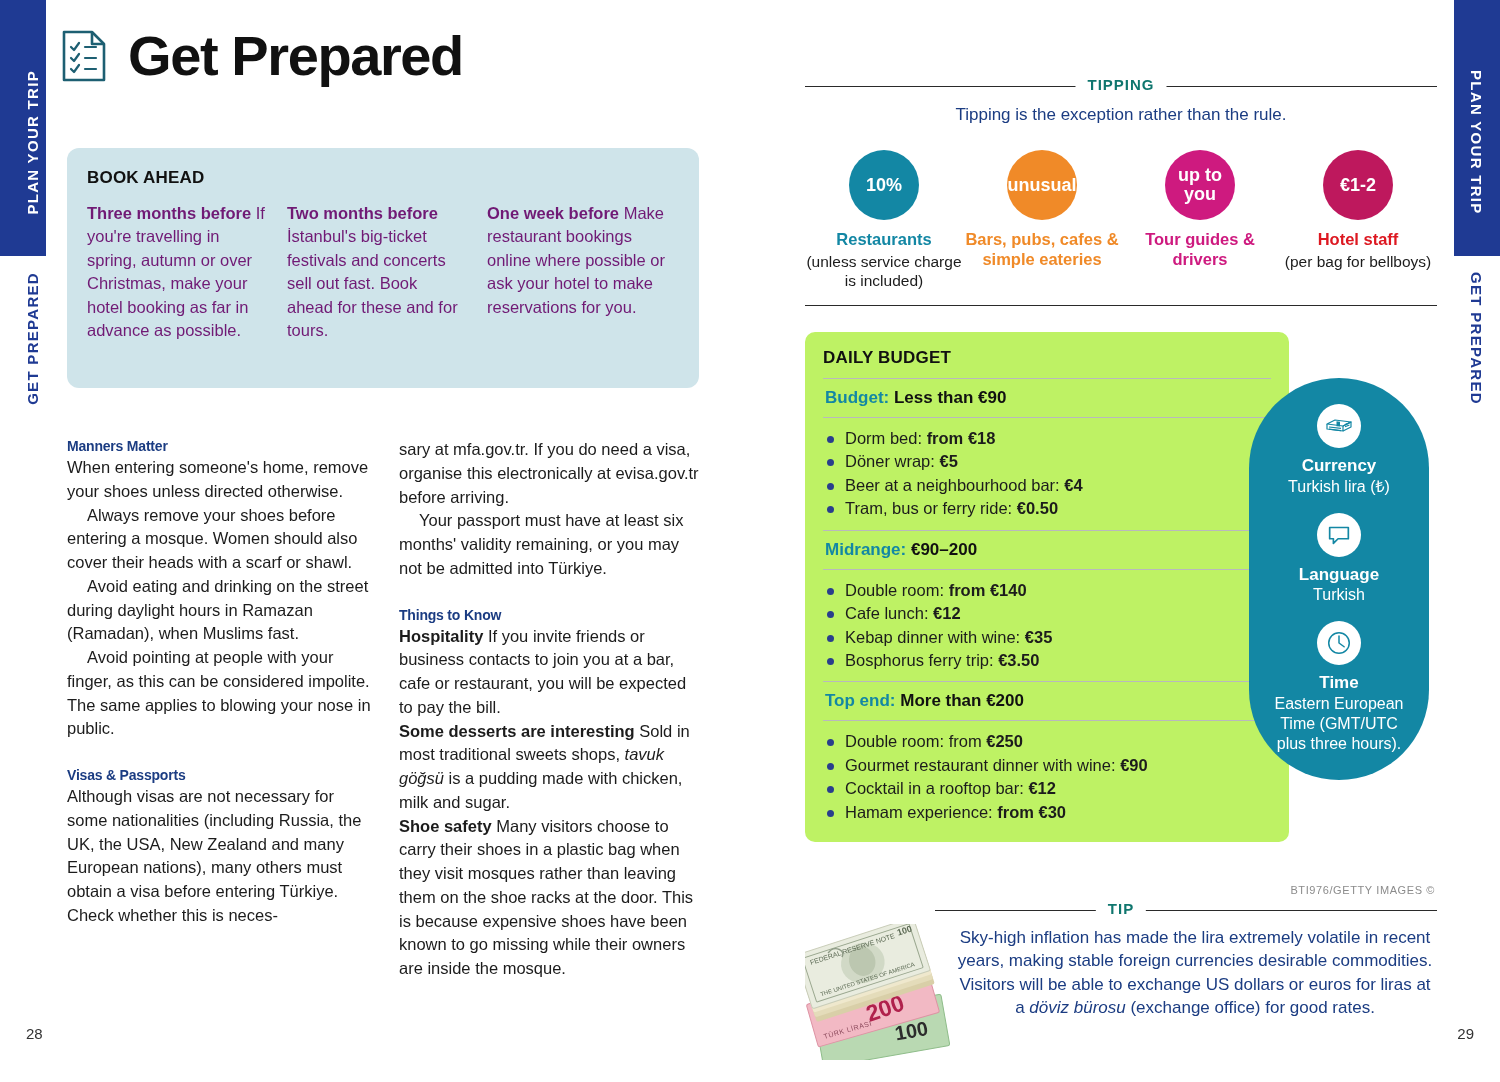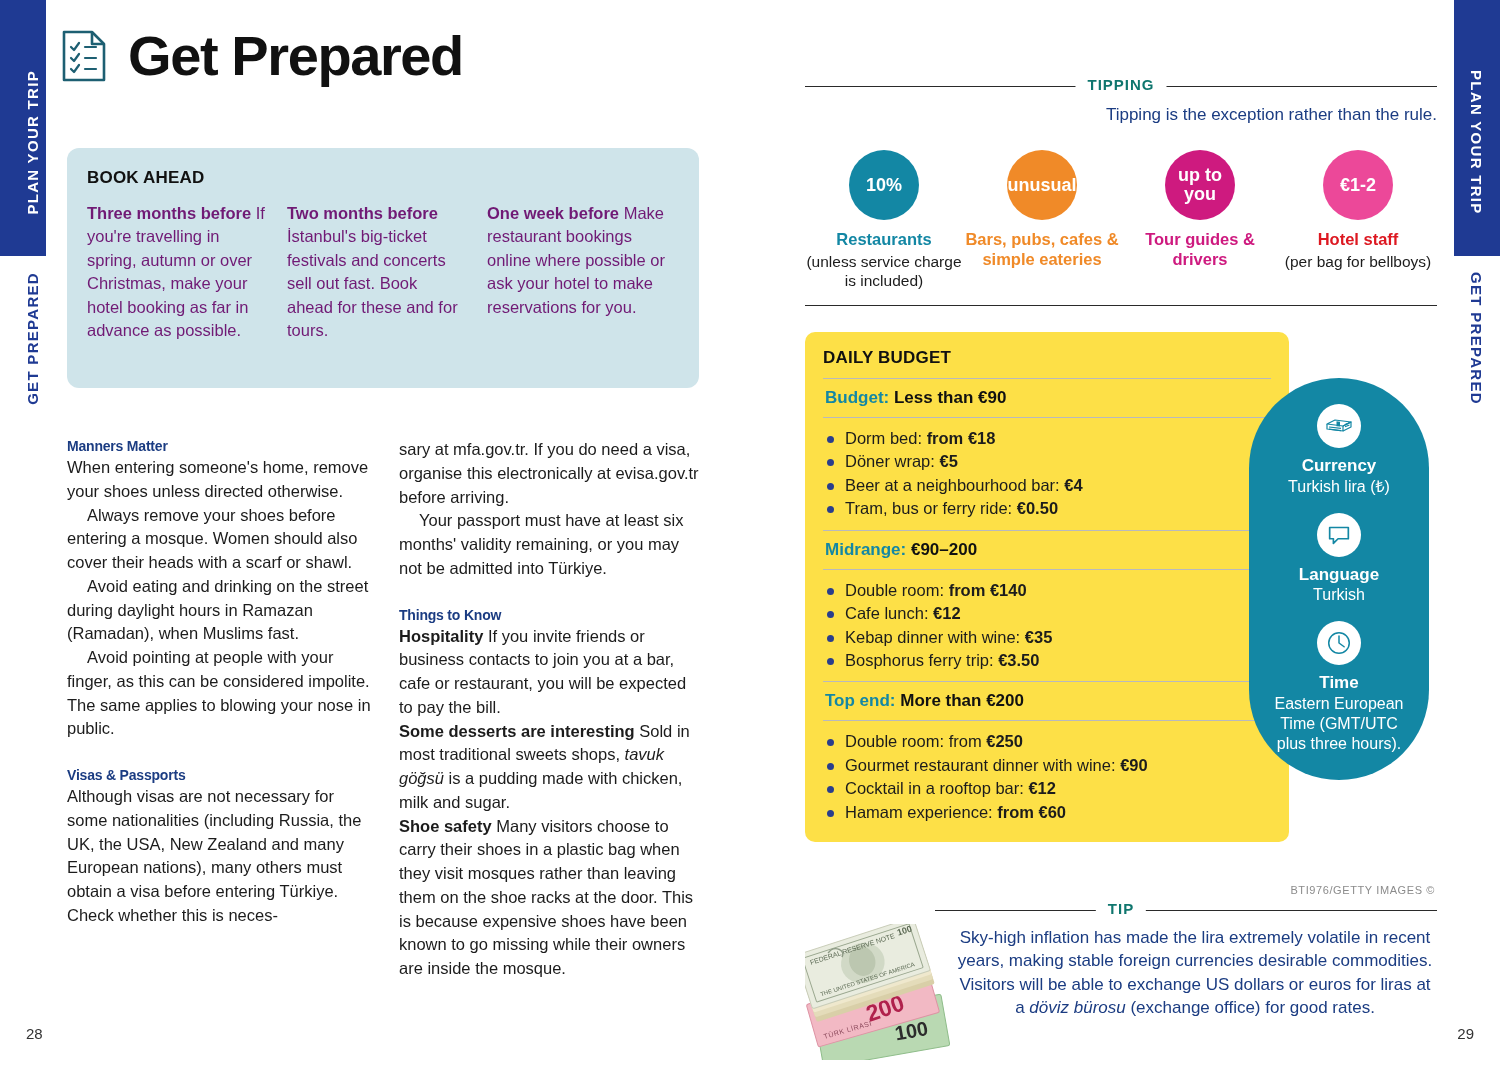--- a/index.html
+++ b/index.html
@@ -69,37 +69,37 @@
 
   .rule-head{position:relative;height:20px;margin-bottom:6px;}
   .rule-head .line{position:absolute;top:10px;left:0;right:0;height:1px;background:#2a2a2a;}
   .rule-head .label{
     position:absolute;left:50%;top:0;transform:translateX(-50%);
     background:#fff;padding:0 12px;font-size:15px;font-weight:bold;letter-spacing:1px;color:#0f766e;
   }
 
   .tipping{position:absolute;left:5px;top:76px;width:632px;}
   .tipping-sub{
-    text-align:right;font-size:17px;color:#1b3c82;margin:8px 0 0 0;line-height:1.3;
+    text-align:center;font-size:17px;color:#1b3c82;margin:8px 0 0 0;line-height:1.3;
   }
   .tip-grid{display:flex;margin-top:24px;}
   .tip-item{flex:1;text-align:center;}
   .tip-circle{
     width:70px;height:70px;border-radius:50%;margin:0 auto 10px auto;
     display:flex;align-items:center;justify-content:center;
     color:#fff;font-weight:bold;font-size:18px;line-height:1.05;
   }
   .tip-name{font-size:16.5px;font-weight:bold;line-height:1.2;}
   .tip-note{font-size:15.5px;color:#1c1c1c;line-height:1.25;margin-top:2px;}
   .tipping-bottomline{margin-top:14px;height:1px;background:#2a2a2a;}
 
   
   .budget{
     position:absolute;left:5px;top:332px;width:484px;
-    background:#fde047;border-radius:10px;padding:16px 18px 18px 18px;box-sizing:border-box;
+    background:#bef264;border-radius:10px;padding:16px 18px 18px 18px;box-sizing:border-box;
   }
   .budget-title{font-size:17px;font-weight:bold;letter-spacing:.2px;color:#111;margin:0 0 10px 0;}
   .budget hr{border:0;border-top:1px solid #b9b9bd;margin:9px 0;}
   .tier-h{font-size:17px;font-weight:bold;color:#111;margin:2px;}
   .tier-h .lbl{color:#1387a4;}
   .budget ul{list-style:none;margin:6px 0 0 0;padding:0;}
   .budget li{
     font-size:16.5px;line-height:1.42;position:relative;padding-left:22px;color:#1c1c1c;
   }
   .budget li::before{
@@ -230,21 +230,21 @@
           <div class="tip-circle" style="background:#f08a28">unusual</div>
           <div class="tip-name" style="color:#f08a28">Bars, pubs, cafes &amp; simple eateries</div>
           <div class="tip-note"></div>
         </div>
         <div class="tip-item">
           <div class="tip-circle" style="background:#ce1a7f">up to you</div>
           <div class="tip-name" style="color:#ce1a7f">Tour guides &amp; drivers</div>
           <div class="tip-note"></div>
         </div>
         <div class="tip-item">
-          <div class="tip-circle" style="background:#ec4899">€1-2</div>
+          <div class="tip-circle" style="background:#be185d">€1-2</div>
           <div class="tip-name" style="color:#dd1821">Hotel staff</div>
           <div class="tip-note">(per bag for bellboys)</div>
         </div>
       </div>
       <div class="tipping-bottomline"></div>
     </div>
 
     <div class="budget">
       <div class="budget-title">DAILY BUDGET</div>
       <hr>
@@ -268,21 +268,21 @@
         <li><span>Bosphorus ferry trip: </span><b>€3.50</b></li>
       </ul>
       <hr>
 
       <div class="tier-h"><span class="lbl">Top end:</span><span> More than €200</span></div>
       <hr>
       <ul>
         <li><span>Double room: from </span><b>€250</b></li>
         <li><span>Gourmet restaurant dinner with wine: </span><b>€90</b></li>
         <li><span>Cocktail in a rooftop bar: </span><b>€12</b></li>
-        <li><span>Hamam experience: </span><b>from €60</b></li>
+        <li><span>Hamam experience: </span><b>from €30</b></li>
       </ul>
     </div>
 
     <div class="capsule">
       <div class="cap-item">
         <div class="cap-icon">
           <svg viewBox="0 0 30 30" width="30" height="30">
             <g fill="none" stroke="#1387a4" stroke-width="1.2" stroke-linejoin="round">
               <path d="M3 13 L11 9 L27 11 L19 15 Z"></path>
               <path d="M3 13 L3 18 L19 20 L19 15"></path>

